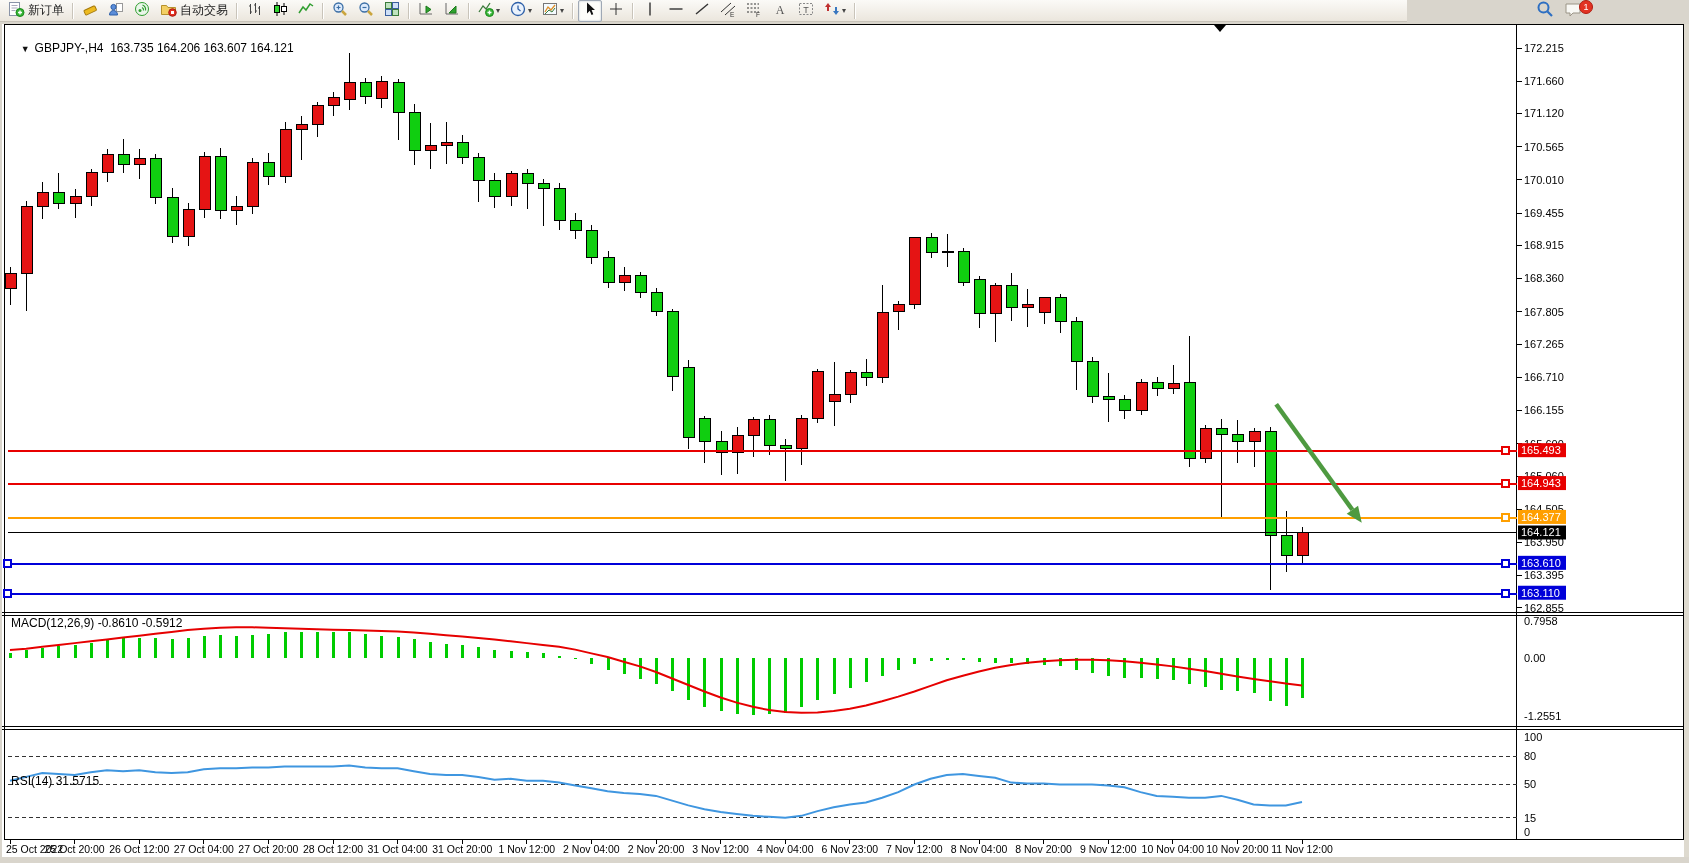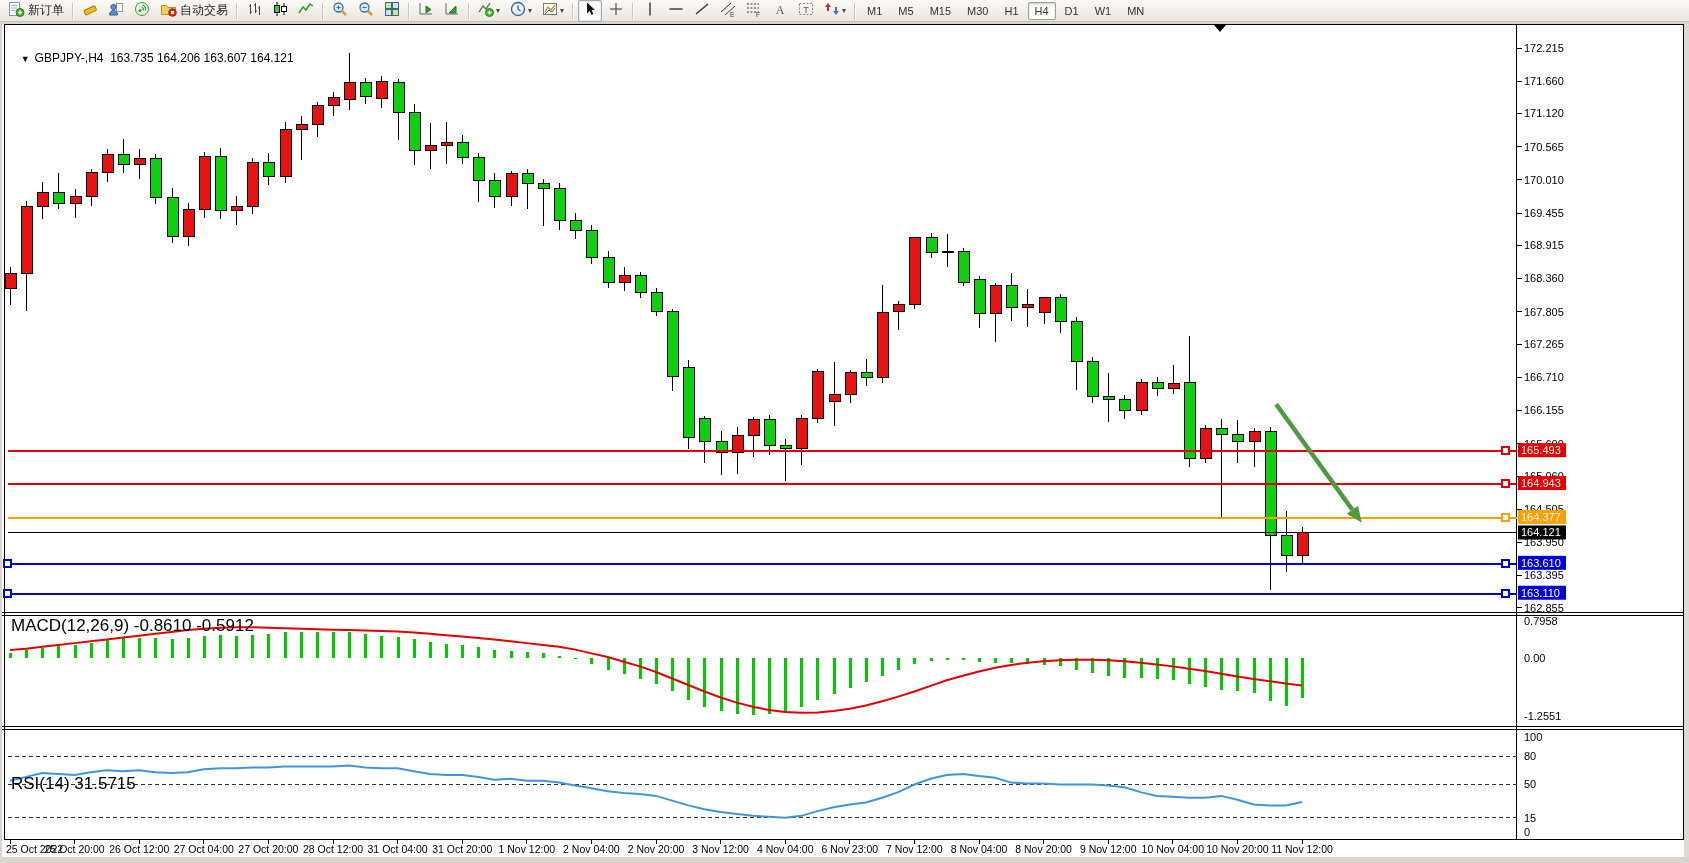--- a/index.html
+++ b/index.html
@@ -1,35 +1,35 @@
 <!DOCTYPE html>
 <html><head>
 <meta charset="utf-8">
 <style>
   html,body{margin:0;padding:0;}
   body{width:1689px;height:863px;overflow:hidden;background:#d9d5cc;
        font-family:"Liberation Sans","DejaVu Sans",sans-serif;position:relative;}
-  #toolbar{position:absolute;left:0;top:0;width:1689px;height:22px;
+  #toolbar{position:absolute;left:0;top:0;width:1407px;height:22px;
     background:linear-gradient(#fbfaf7,#ebe6dd);border-bottom:1px solid #c7c2b8;
     display:flex;align-items:center;padding-left:3px;box-sizing:border-box;z-index:5;}
   .tb-group{display:flex;align-items:center;height:22px;}
   .tb-sep{width:1px;height:16px;background:#c9c4ba;border-right:1px solid #fff;margin:0 3px;}
   .tb-btn{display:flex;align-items:center;height:20px;padding:0 3px;margin:0 1px;border-radius:2px;
     border:1px solid transparent;cursor:default;}
   .tb-btn.active{background:#fdfdfa;border:1px solid #9fa8b5;box-shadow:inset 0 0 2px #b8c0cc;}
   .tb-btn .lbl{font-size:12px;color:#222;margin-left:3px;white-space:nowrap;}
   .tb-btn .dd{font-size:8px;color:#444;margin-left:2px;}
   .tf-btn{font-size:11px;color:#333;padding:2px 6px;margin:0 1px;border:1px solid transparent;border-radius:2px;}
   .tf-btn.active{background:#fefefc;border:1px solid #a39e92;box-shadow:inset 0 1px 2px #cfcabf;}
   #tb-right{position:absolute;right:100px;top:0;height:22px;display:flex;align-items:center;}
   .badge{position:absolute;top:-1px;right:-6px;background:#e23222;color:#fff;border-radius:50%;
     width:12px;height:12px;font-size:9px;line-height:12px;text-align:center;border:1px solid #b01c10;}
   #chart-svg{position:absolute;left:0;top:0;z-index:1;}
-  .overlay{position:absolute;z-index:3;font-size:17px;color:#000;white-space:pre;}
-  #symbol-line{left:14px;top:37px;font-size:12px;}
+  .overlay{position:absolute;z-index:3;font-size:12px;color:#000;white-space:pre;}
+  #symbol-line{left:14px;top:27px;font-size:12px;}
   #symbol-line .tri{font-size:9px;margin-right:5px;color:#111;}
   #macd-label{left:11px;top:616px;}
   #rsi-label{left:11px;top:730px;margin-top:44px;}
 </style>
 </head>
 <body>
 
 <div id="toolbar">
     <div class="tb-group">
       <div class="tb-btn">
@@ -224,31 +224,20 @@
       </div>
       <div class="tb-btn">
         <span><svg width="16" height="16">
             <path d="M4 2l3 4H5v4H3V6H1z" fill="#c03030"></path>
             <path d="M12 14l-3-4h2V6h2v4h2z" fill="#3977c0"></path>
           </svg></span>
         <span class="dd">▾</span>
       </div>
     </div>
     <div class="tb-sep"></div>
-    <div class="tb-group">
-      <div class="tf-btn">M1</div>
-      <div class="tf-btn">M5</div>
-      <div class="tf-btn">M15</div>
-      <div class="tf-btn">M30</div>
-      <div class="tf-btn">H1</div>
-      <div class="tf-btn active">H4</div>
-      <div class="tf-btn">D1</div>
-      <div class="tf-btn">W1</div>
-      <div class="tf-btn">MN</div>
-    </div>
   </div>
 
 <svg id="chart-svg" width="1689" height="863">
     <rect x="2" y="24" width="1682" height="834" fill="#ffffff"></rect>
     <rect x="1684" y="24" width="5" height="839" fill="#dedacf"></rect>
     <rect x="0" y="857" width="1689" height="6" fill="#d9d5cc"></rect>
     <g stroke="#000000" stroke-width="1" shape-rendering="crispEdges">
       <rect x="4.5" y="24.5" width="1679" height="815" fill="none"></rect>
       <line x1="1516.5" y1="24" x2="1516.5" y2="840"></line>
       <line x1="2" y1="612.5" x2="1684" y2="612.5"></line>

